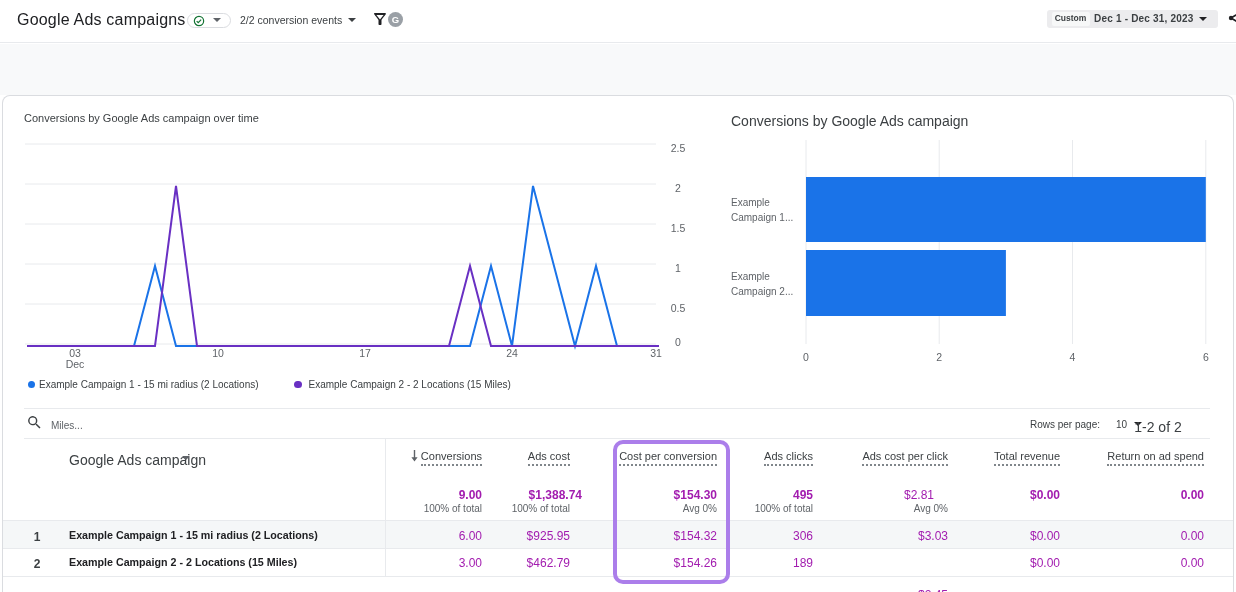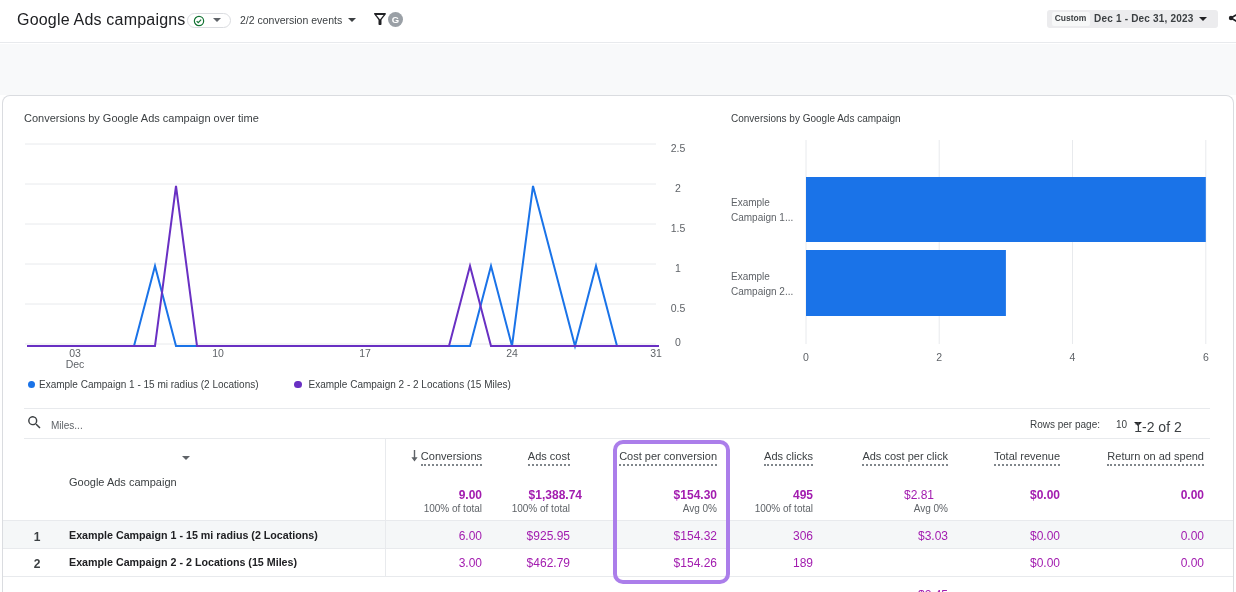--- a/index.html
+++ b/index.html
@@ -70,21 +70,21 @@
   </g>
   <polyline fill="none" stroke="#1a73e8" stroke-width="2" points="27,216 134,216 155,136 176,216 470,216 491,136 512,216 533,56 554,136 575,216 596,136 617,216 659,216"></polyline>
   <polyline fill="none" stroke="#6930c3" stroke-width="2" points="27,216 155,216 176,56 197,216 449,216 470,136 491,216 659,216"></polyline>
 </svg>
 
 <div class="abs" style="left:27.5px;top:380.5px;width:7.5px;height:7.5px;border-radius:50%;background:#1a73e8"></div>
 <div class="abs" style="left:39px;top:378.5px;font-size:10px;color:#3c4043">Example Campaign 1 - 15 mi radius (2 Locations)</div>
 <div class="abs" style="left:294px;top:380.5px;width:7.5px;height:7.5px;border-radius:50%;background:#6930c3"></div>
 <div class="abs" style="left:308.5px;top:378.5px;font-size:10px;color:#3c4043">Example Campaign 2 - 2 Locations (15 Miles)</div>
 
-<div class="abs" style="left:731px;top:112.5px;font-size:10px;color:#3c4043">Conversions by Google Ads campaign</div>
+<div class="abs" style="left:731px;top:112.5px;font-size:14px;color:#3c4043">Conversions by Google Ads campaign</div>
 <svg class="abs" style="left:700px;top:130px" width="536" height="250" viewBox="0 0 536 250">
   <g stroke="#e8eaed" stroke-width="1">
     <line x1="106" y1="10" x2="106" y2="214"></line>
     <line x1="239.2" y1="10" x2="239.2" y2="214"></line>
     <line x1="372.5" y1="10" x2="372.5" y2="214"></line>
     <line x1="505.8" y1="10" x2="505.8" y2="214"></line>
   </g>
   <rect x="106" y="47" width="399.8" height="65" fill="#1a73e8"></rect>
   <rect x="106" y="120" width="199.9" height="66" fill="#1a73e8"></rect>
   <g font-family="Liberation Sans" font-size="10" fill="#5f6368">
@@ -105,21 +105,21 @@
 <svg class="abs" style="left:26px;top:414px" width="17" height="17" viewBox="0 0 24 24">
     <path fill="#3c4043" d="M15.5 14h-.79l-.28-.27a6.5 6.5 0 1 0-.7.7l.27.28v.79l5 4.99L20.49 19l-4.99-5zm-6 0A4.5 4.5 0 1 1 14 9.5 4.5 4.5 0 0 1 9.5 14z"></path>
   </svg>
 <div class="abs" style="left:51px;top:419.5px;font-size:10px;color:#5f6368">Miles...</div>
 <div class="abs" style="left:1000px;top:419px;width:100px;text-align:right;font-size:10px;color:#3c4043">Rows per page:</div>
 <div class="abs" style="left:1116px;top:419px;font-size:10px;color:#3c4043">10</div>
 <div class="abs caret" style="left:1134px;top:422px;border-top-color:#202124"></div>
 <div class="abs" style="left:1108px;top:419px;width:100px;text-align:center;font-size:14px;color:#3c4043">1-2 of 2</div>
 <div class="abs" style="left:24px;top:438px;width:1186px;height:1px;background:#e8eaed"></div>
 
-<div class="abs" style="left:69px;top:476px;font-size:11px;color:#3c4043">Google Ads campaign</div>
+<div class="abs" style="left:69px;top:452px;font-size:14px;color:#3c4043">Google Ads campaign</div>
 <div class="abs caret" style="left:182px;top:456px"></div>
 <svg class="abs" style="left:411px;top:450px" width="7" height="11.5" viewBox="0 0 7 11.5">
     <path fill="#5f6368" d="M2.8 0h1.4v7.3h2.4L3.5 11.4 0.4 7.3h2.4z"></path>
   </svg>
 <div class="abs hdr" style="left:332px;top:450px;width:150px"><span>Conversions</span></div>
 <div class="abs hdr" style="left:420px;top:450px;width:150px"><span>Ads cost</span></div>
 <div class="abs hdr" style="left:567px;top:450px;width:150px"><span>Cost per conversion</span></div>
 <div class="abs hdr" style="left:663px;top:450px;width:150px"><span>Ads clicks</span></div>
 <div class="abs hdr" style="left:798px;top:450px;width:150px"><span>Ads cost per click</span></div>
 <div class="abs hdr" style="left:910px;top:450px;width:150px"><span>Total revenue</span></div>

